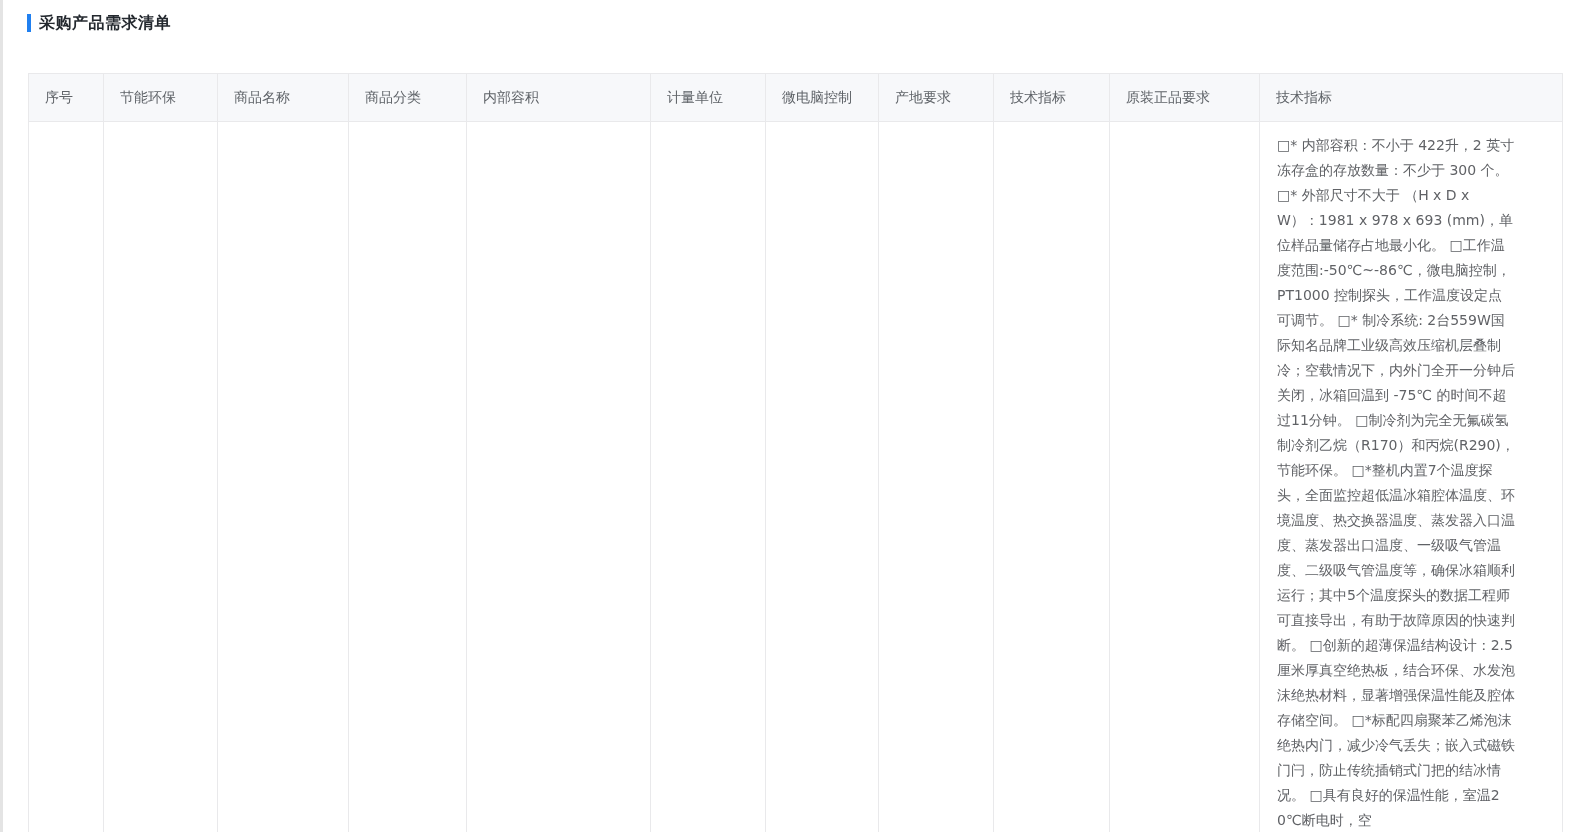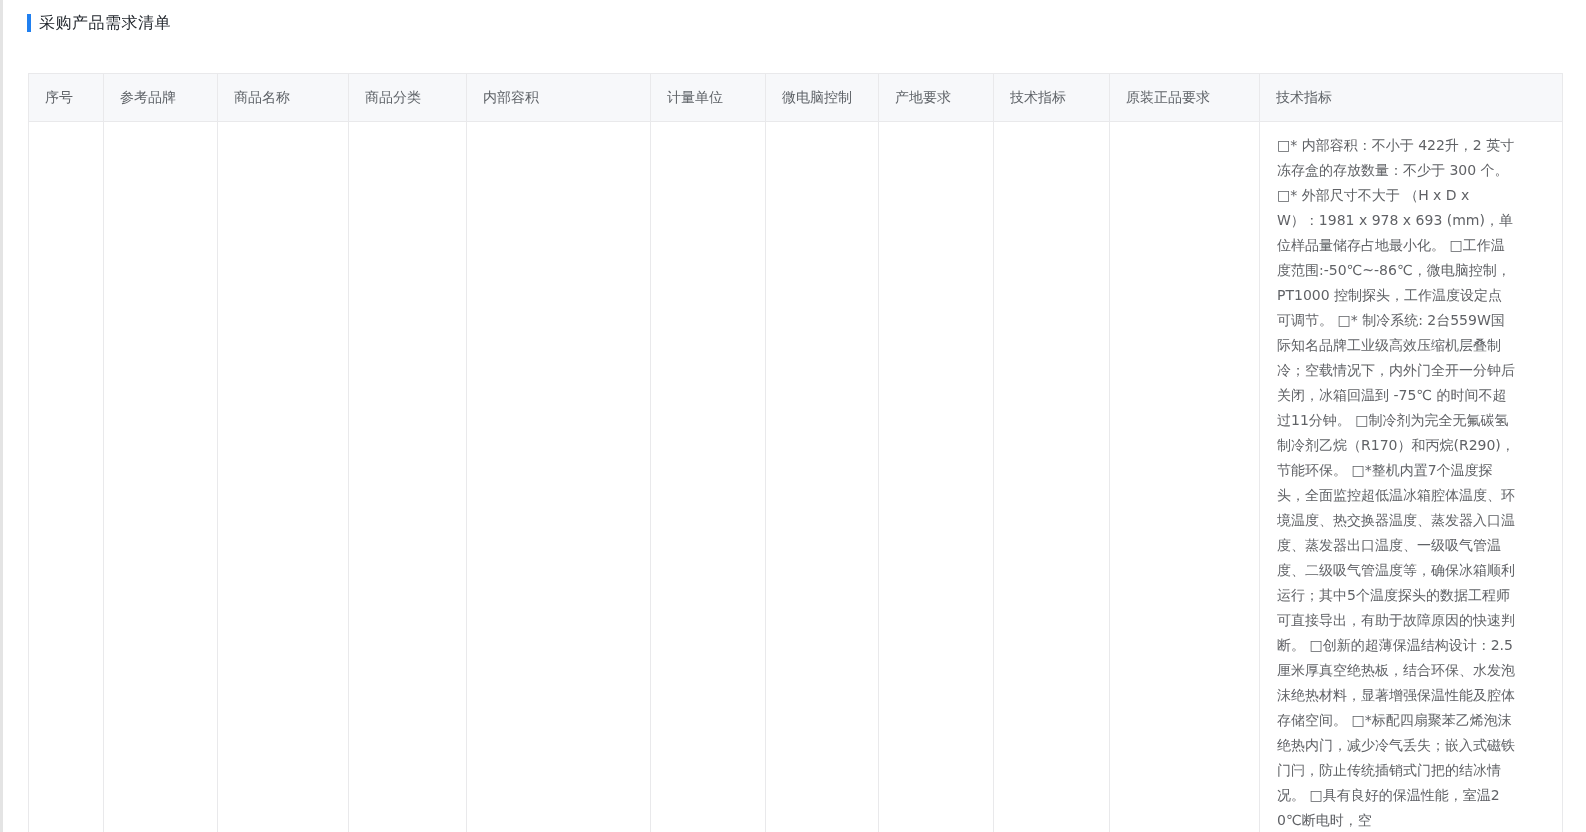--- a/index.html
+++ b/index.html
@@ -30,21 +30,21 @@
     height: 22px;
   }
   .title-accent {
     width: 4px;
     height: 18px;
     background: #2080f0;
     margin-right: 8px;
   }
   .title-text {
     font-size: 16px;
-    font-weight: 400;
+    font-weight: 700;
     color: #24292f;
     letter-spacing: 0.5px;
     line-height: 22px;
     white-space: nowrap;
   }
   .table-wrap {
     position: absolute;
     left: 28px;
     top: 73px;
     width: 1534px;
@@ -108,21 +108,21 @@
         <col style="width:115px">
         <col style="width:113px">
         <col style="width:115px">
         <col style="width:116px">
         <col style="width:150px">
         <col style="width:303px">
       </colgroup>
       <thead>
         <tr>
           <th>序号</th>
-          <th>参考品牌</th>
+          <th>节能环保</th>
           <th>商品名称</th>
           <th>商品分类</th>
           <th>内部容积</th>
           <th>计量单位</th>
           <th>微电脑控制</th>
           <th>产地要求</th>
           <th>技术指标</th>
           <th>原装正品要求</th>
           <th>技术指标</th>
         </tr>

